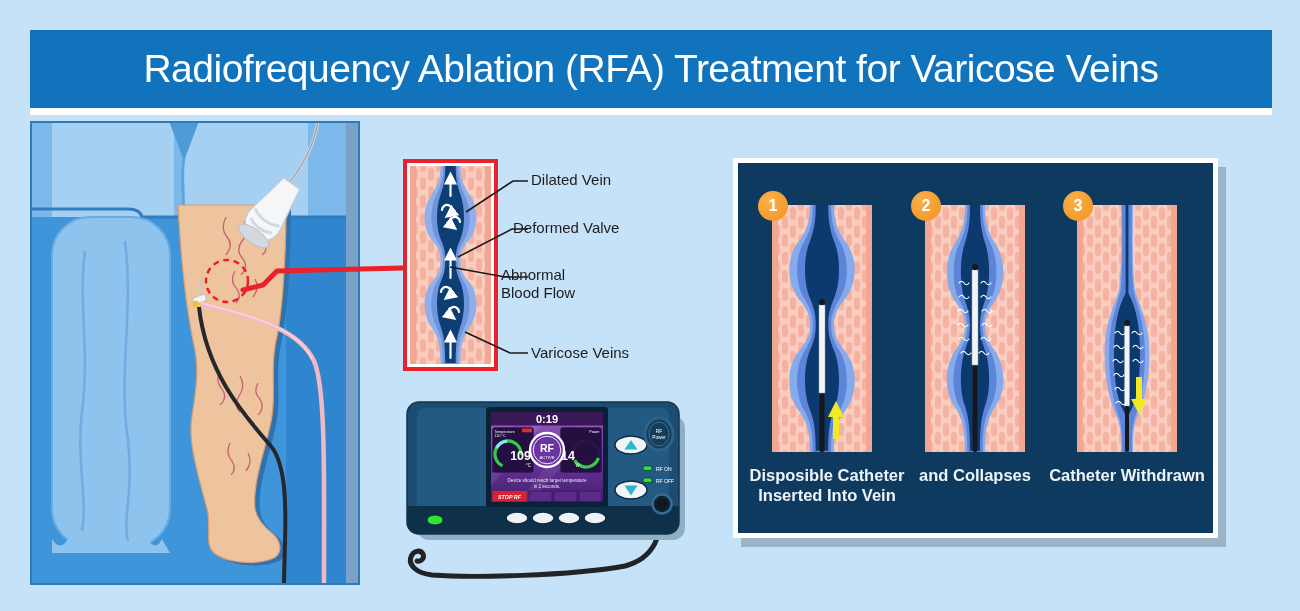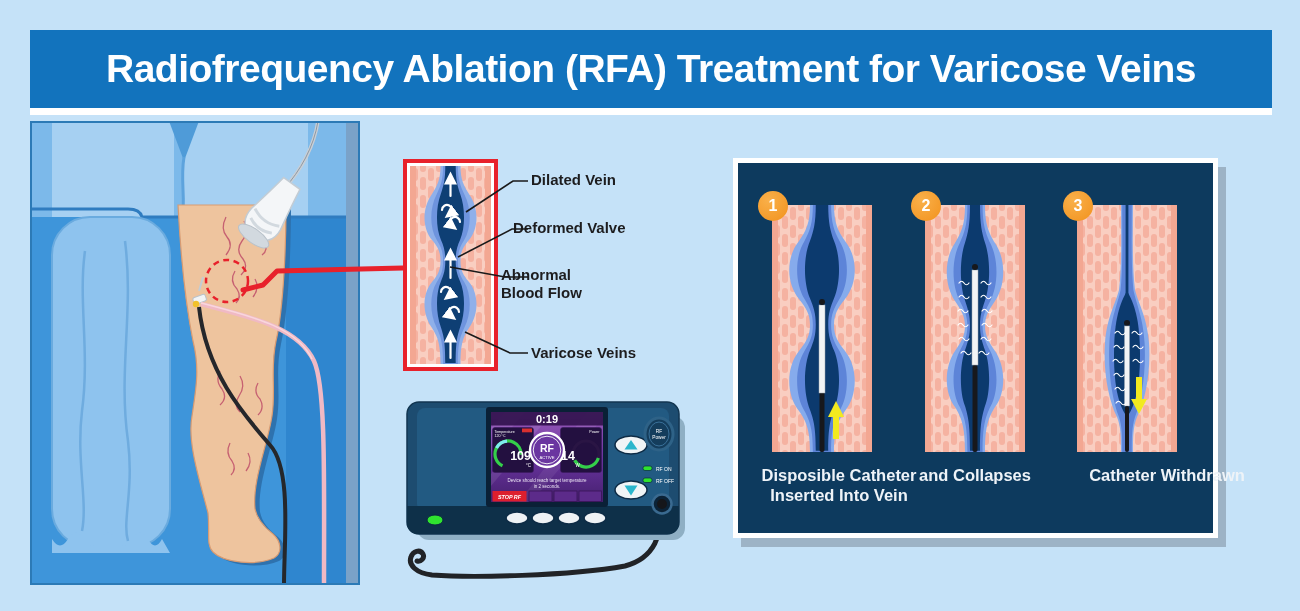--- a/index.html
+++ b/index.html
@@ -1,24 +1,24 @@
 <!DOCTYPE html>
 <html><head>
 <meta charset="utf-8">
 <style>
   html,body{margin:0;padding:0;}
   body{font-family:"Liberation Sans",sans-serif;}
   .stage{position:relative;width:1300px;height:611px;background:#c5e2f8;overflow:hidden;}
   .abs{position:absolute;}
   .banner{left:30px;top:30px;width:1242px;height:78px;background:#1273bd;border-bottom:7px solid #ffffff;
           display:flex;align-items:center;justify-content:center;}
-  .banner span{color:#ffffff;font-size:39px;font-weight:bold;letter-spacing:-0.5px;}
+  .banner span{color:#ffffff;font-size:39px;font-weight:normal;letter-spacing:-0.5px;}
   .mag-box{left:403px;top:159px;width:95px;height:212px;background:#ffffff;border:4px solid #e8212b;
            padding:3px;box-sizing:border-box;}
-  .mag-label{color:#1d1d1f;font-size:15px;font-weight:bold;line-height:18px;white-space:nowrap;}
+  .mag-label{color:#1d1d1f;font-size:15px;font-weight:normal;line-height:18px;white-space:nowrap;}
   .right-panel{left:733px;top:158px;width:475px;height:370px;background:#0d3a5e;border:5px solid #ffffff;
                box-shadow:8px 9px 0 #9db3c6;}
   .step-badge{width:30px;height:30px;border-radius:50%;background:radial-gradient(circle at 35% 30%,#f9b04a,#f2921d);
               color:#ffffff;font-size:16px;font-weight:bold;display:flex;align-items:center;justify-content:center;z-index:3;}
   .step-caption{color:#eef3f8;font-size:16.5px;font-weight:bold;text-align:center;line-height:20px;width:170px;}
   svg{display:block;}
   svg text{font-family:"Liberation Sans",sans-serif;}
 </style>
 </head>
 <body>
@@ -264,21 +264,21 @@
       <g>
         <rect x="47.5" y="185" width="5" height="62" rx="2" fill="#17181c"></rect>
         <rect x="47" y="100" width="6" height="88" fill="#f2f4f6" stroke="#9aa5ad" stroke-width="0.5"></rect>
         <circle cx="50" cy="97" r="3" fill="#17181c"></circle>
       </g>
       <polygon points="64,196 72,212 67,212 67,234 61,234 61,212 56,212" fill="#f2ea1f"></polygon>
     </svg>
     <div class="abs step-badge" style="left:20px;top:28px;">
       <span>1</span>
       </div>
-    <div class="abs step-caption" style="left:16px;top:302px;">
+    <div class="abs step-caption" style="left:4px;top:302px;">
       <div>Disposible Catheter</div>
         <div>Inserted Into Vein</div>
       </div>
 
     <svg class="abs" style="left:187px;top:42px;" width="100" height="247" viewBox="0 0 100 247">
       <defs>
         <pattern id="tP2" width="16" height="18" patternUnits="userSpaceOnUse">
           <rect width="16" height="18" fill="#f9cec1"></rect>
           <rect x="2" y="2" width="6" height="13" rx="3" fill="#f5b2a1"></rect>
           <rect x="10" y="-7" width="6" height="13" rx="3" fill="#f5b2a1"></rect>
@@ -350,18 +350,18 @@
           <use href="#s3q" x="56" y="156"></use>
         <use href="#s3q" x="37" y="170"></use>
         <use href="#s3q" x="38" y="184"></use>
         <use href="#s3q" x="39" y="198"></use>
       </g>
       <polygon points="62,172 65,172 65,194 70,194 62,209 54,194 59,194 59,172" fill="#f2ea1f"></polygon>
     </svg>
     <div class="abs step-badge" style="left:325px;top:28px;">
       <span>3</span>
       </div>
-    <div class="abs step-caption" style="left:304px;top:302px;margin-left:40px;">
+    <div class="abs step-caption" style="left:304px;top:302px;">
       <div>Catheter Withdrawn</div>
       </div>
 
   </div>
 </div>
 
 </body></html>

